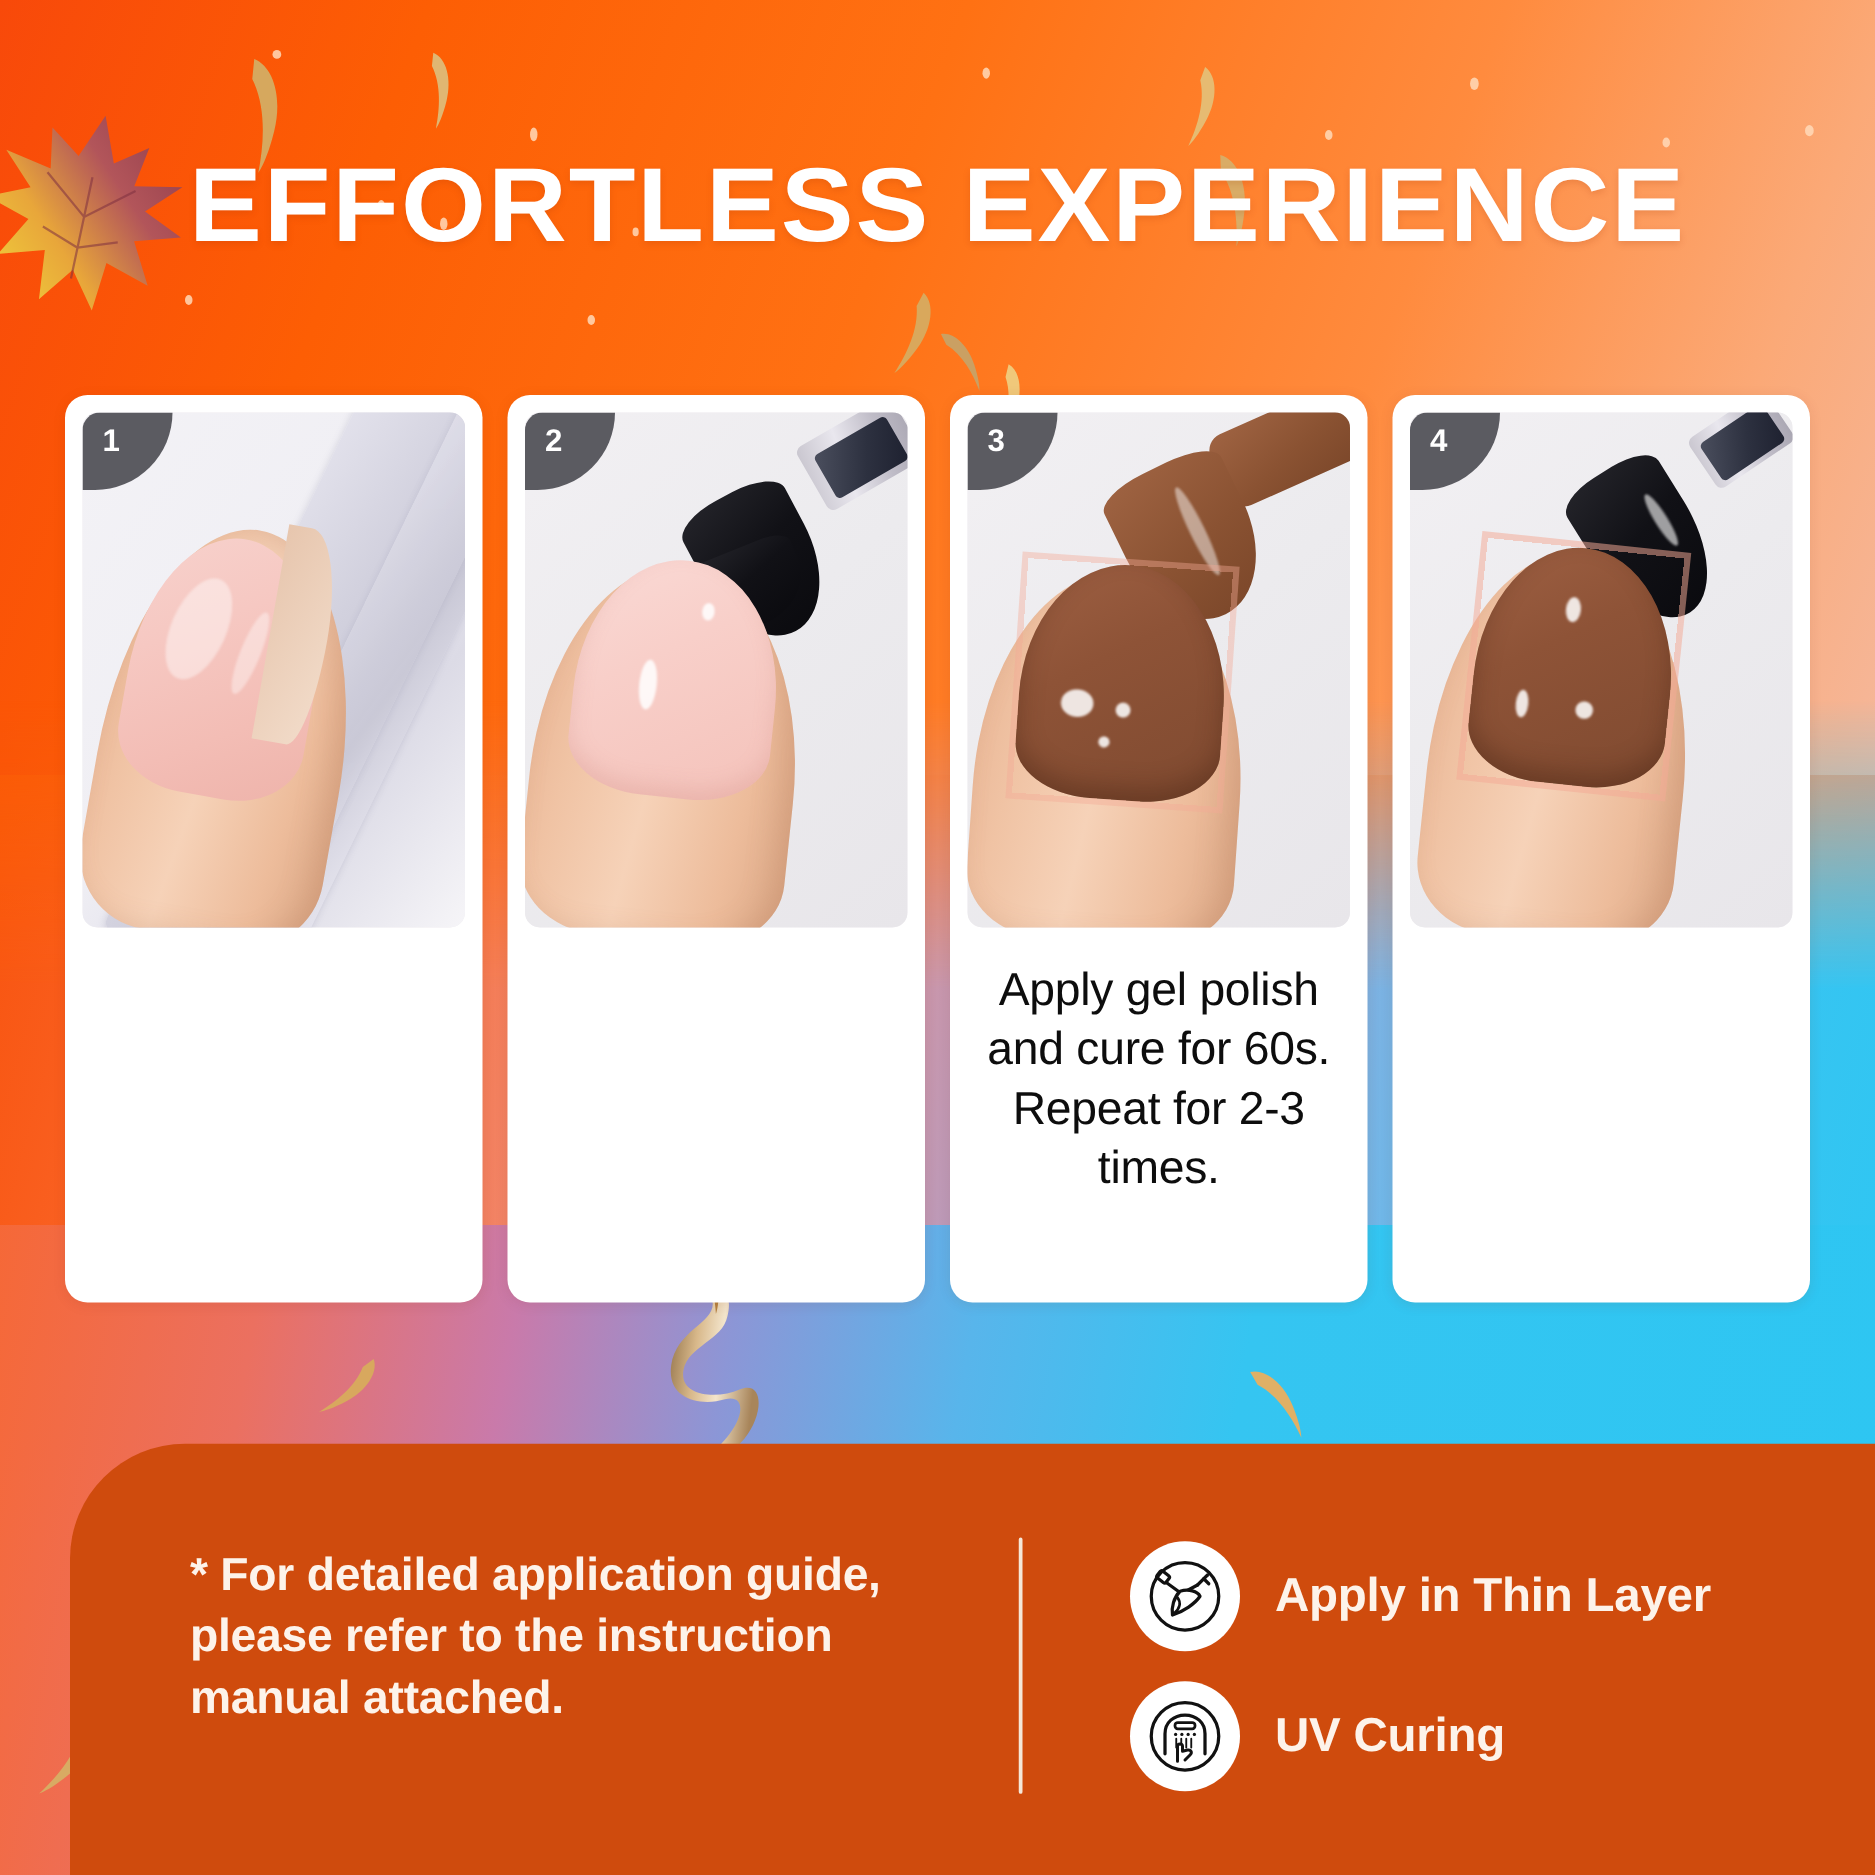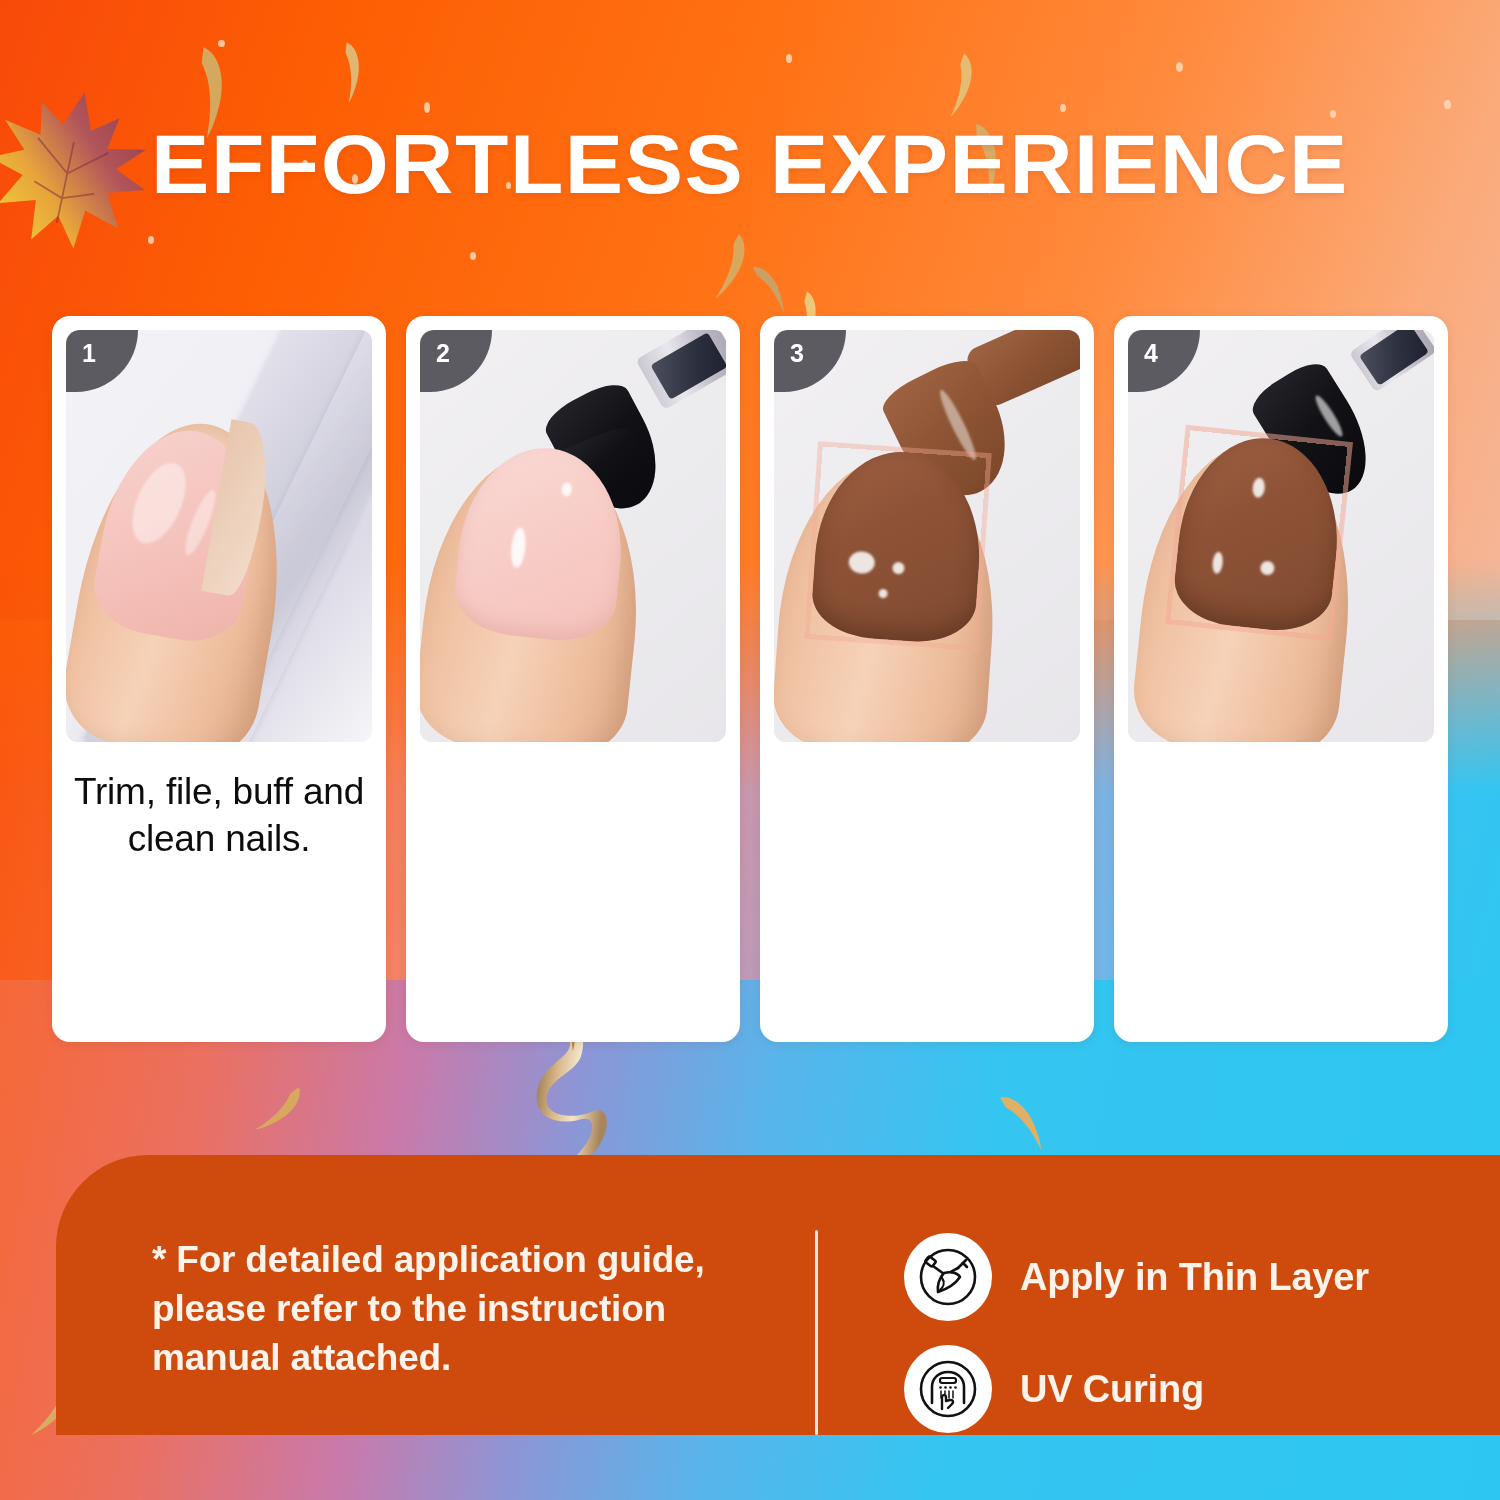--- a/index.html
+++ b/index.html
@@ -154,21 +154,21 @@
   }
   .file-strip {
     position:absolute;
     background:linear-gradient(100deg,#e3e2ec 0%,#d2d1de 40%,#c9c8d6 65%,#e8e7f0 100%);
     box-shadow:0 2px 6px rgba(120,120,150,.25);
   }
 
   
   #footer {
     position:absolute; left:56px; top:1155px;
-    width:1444px; height:280px;
+    width:1444px; height:345px;
     background:#cf4b0d;
     border-top-left-radius:92px;
     z-index:5;
     padding-left:36px;
   }
   #footer-note {
     position:absolute; left:96px; top:80px; width:620px;
     color:#fdf3ea;
     font-size:37px; font-weight:bold; line-height:1.33;
     letter-spacing:-.2px;
@@ -310,21 +310,20 @@
         <div class="file-strip" style="left:196px;top:-40px;width:56px;height:520px;transform:rotate(26deg);opacity:.7;"></div>
         <div class="finger" style="left:16px;top:92px;width:196px;height:330px;transform:rotate(10deg);"></div>
         <div class="nail nail-bare" style="left:38px;top:100px;width:150px;height:208px;transform:rotate(10deg);">
           <div class="gloss" style="left:28px;top:34px;width:44px;height:86px;opacity:.5;transform:rotate(14deg);"></div>
           <div class="gloss" style="left:86px;top:54px;width:16px;height:70px;opacity:.45;transform:rotate(12deg);"></div>
         </div>
         <div style="position:absolute;left:150px;top:92px;width:46px;height:174px;border-radius:0 60% 40% 0/0 50% 50% 0;background:linear-gradient(110deg,#e7c6ae,#f2dcca);transform:rotate(10deg);"></div>
       </div>
       <div class="badge">1</div>
     </div>
-    <div class="caption">Trim, file, buff and clean nails.</div>
   </div>
 
   <div class="card">
     <div class="photo">
       <div class="scene">
         <div class="scene-bg-2"></div>
         <div class="brush-handle" style="right:-6px;top:4px;width:88px;height:58px;transform:rotate(-30deg);"></div>
         <div class="brush-cap" style="right:4px;top:16px;width:66px;height:40px;transform:rotate(-30deg);"></div>
         <div class="brush-black" style="left:142px;top:60px;width:92px;height:122px;transform:rotate(-28deg);
              border-radius:42% 42% 50% 50% / 14% 14% 60% 60%;"></div>
@@ -351,20 +350,21 @@
         <div class="finger" style="left:6px;top:128px;width:214px;height:296px;transform:rotate(4deg);"></div>
         <div class="nail nail-brown" style="left:42px;top:122px;width:164px;height:188px;transform:rotate(4deg);">
           <div class="gloss" style="left:34px;top:102px;width:26px;height:22px;"></div>
           <div class="gloss" style="left:78px;top:110px;width:12px;height:12px;"></div>
           <div class="gloss" style="left:66px;top:138px;width:9px;height:9px;"></div>
         </div>
         <div class="nail nail-rim" style="left:42px;top:122px;width:164px;height:188px;transform:rotate(4deg);opacity:.55;"></div>
       </div>
       <div class="badge">3</div>
     </div>
+    <div class="caption">Apply gel polish and cure for 60s. Repeat for 2-3 times.</div>
   </div>
 
   <div class="card">
     <div class="photo">
       <div class="scene">
         <div class="scene-bg-2"></div>
         <div class="brush-handle" style="right:4px;top:-2px;width:74px;height:48px;transform:rotate(-34deg);"></div>
         <div class="brush-cap" style="right:10px;top:6px;width:60px;height:36px;transform:rotate(-34deg);"></div>
         <div class="brush-black" style="left:146px;top:38px;width:86px;height:132px;transform:rotate(-32deg);
              border-radius:40% 40% 50% 50% / 12% 12% 60% 60%;"></div>

